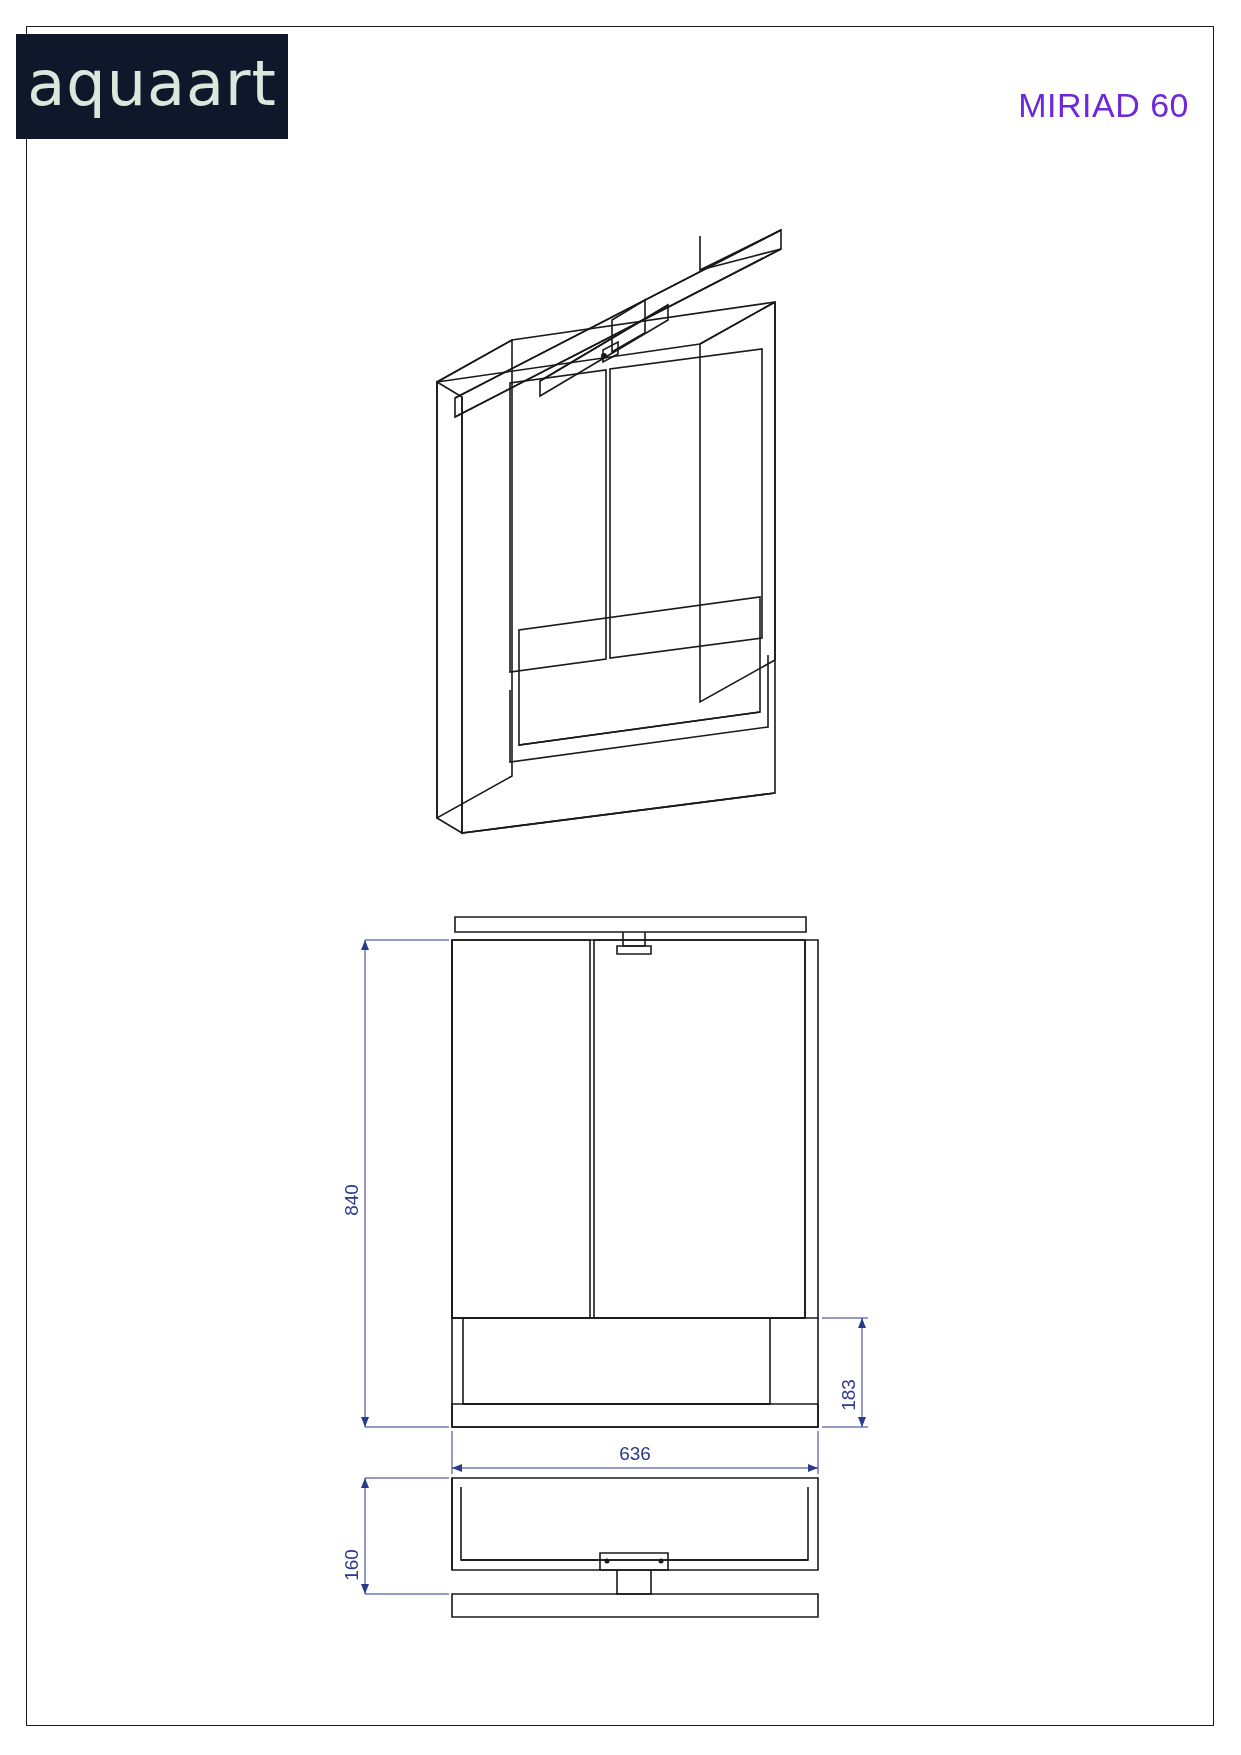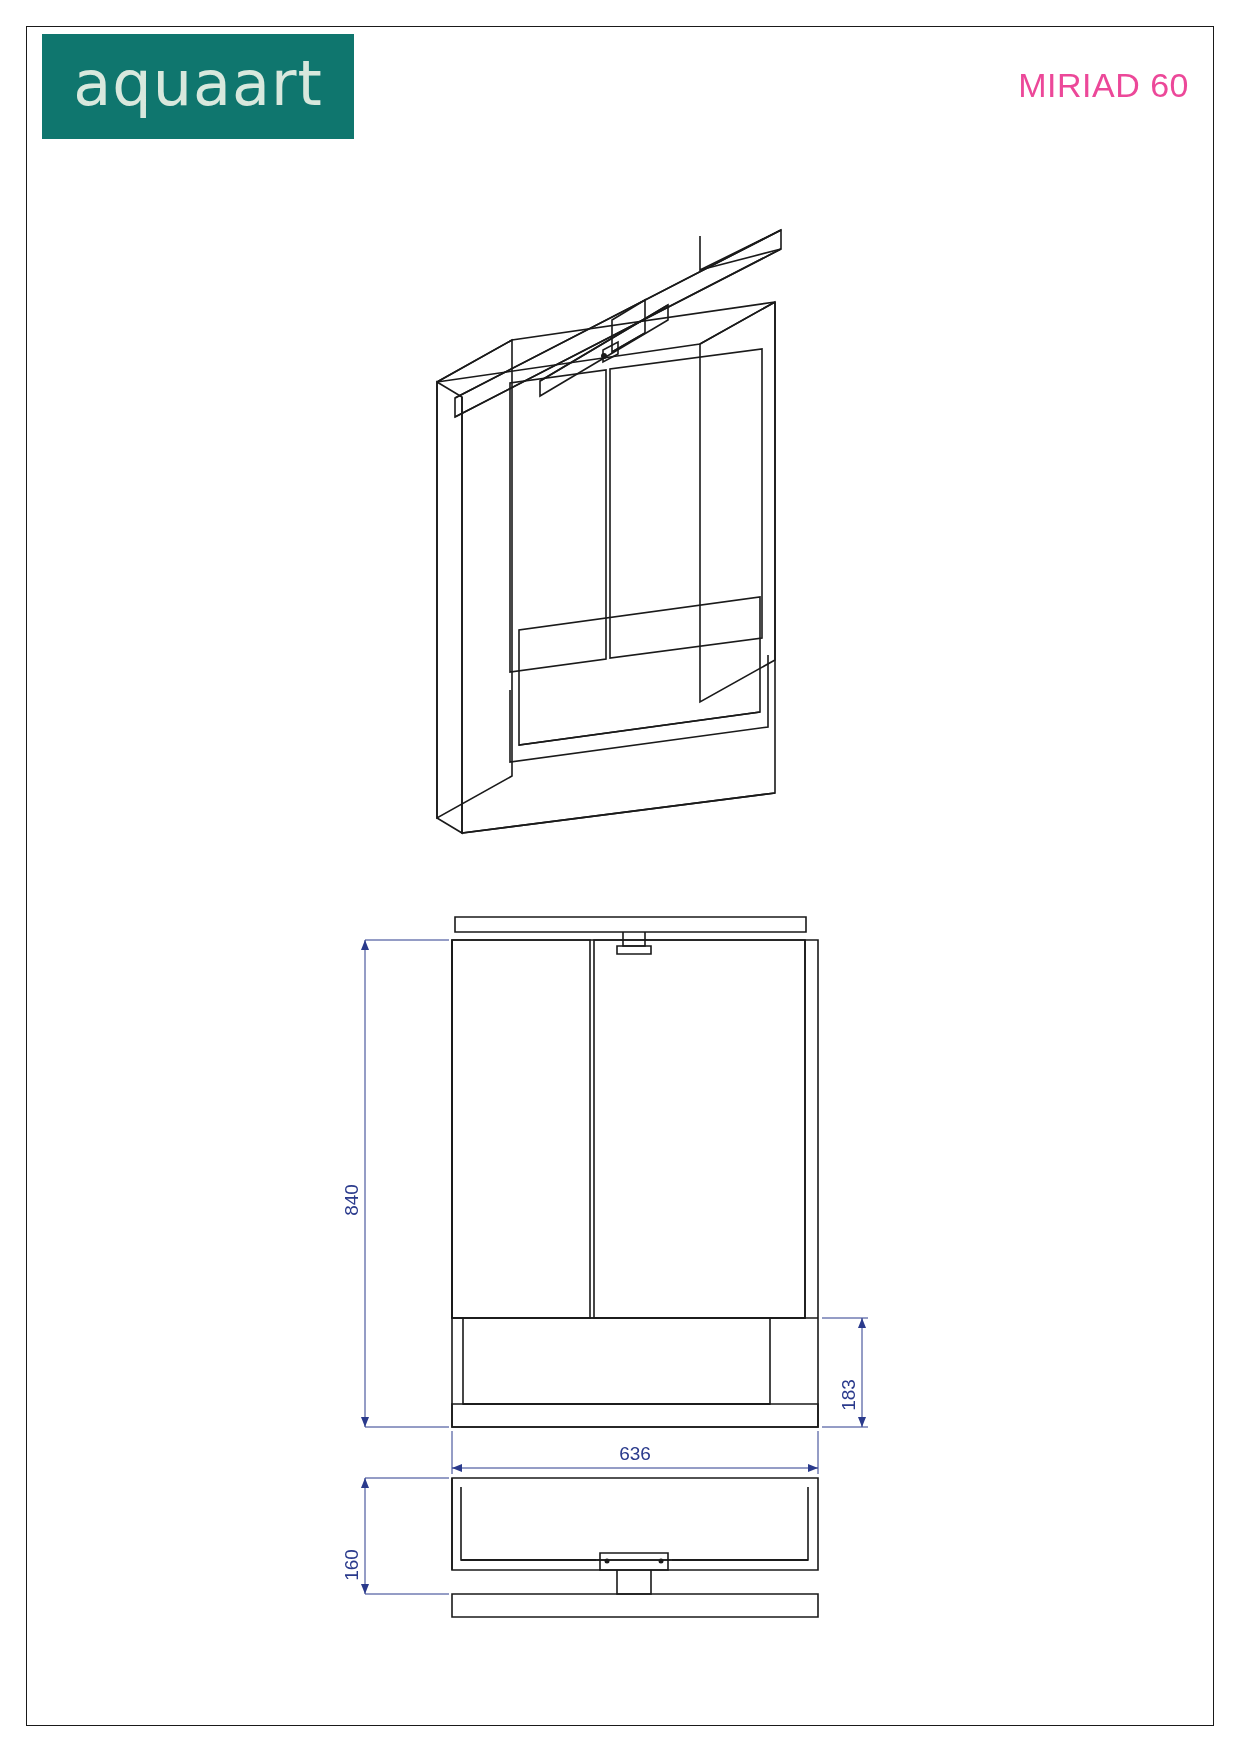--- a/index.html
+++ b/index.html
@@ -25,45 +25,45 @@
     position: absolute;
     left: 26px;
     top: 26px;
     width: 1188px;
     height: 1700px;
     border: 1px solid #1a1a1a;
     box-sizing: border-box;
   }
   .logo-box {
     position: absolute;
-    left: 42px;
+    left: 16px;
     top: 34px;
-    width: 312px;
+    width: 272px;
     height: 105px;
-    background: #0f766e;
+    background: #0f172a;
     display: flex;
     align-items: center;
     justify-content: center;
   }
   .logo-text {
     color: #d8e8dd;
     font-size: 62px;
     letter-spacing: 1px;
     font-family: "DejaVu Sans", sans-serif;
     font-weight: 400;
     line-height: 1;
     padding-bottom: 6px;
   }
   .title {
     position: absolute;
     right: 52px;
-    top: 66px;
+    top: 86px;
     font-size: 34px;
     letter-spacing: 0.5px;
-    color: #ec4899;
+    color: #6d28d9;
     font-family: "Liberation Sans", sans-serif;
     text-align: left;
   }
   svg.draw {
     position: absolute;
     left: 0;
     top: 0;
     width: 1241px;
     height: 1755px;
   }

